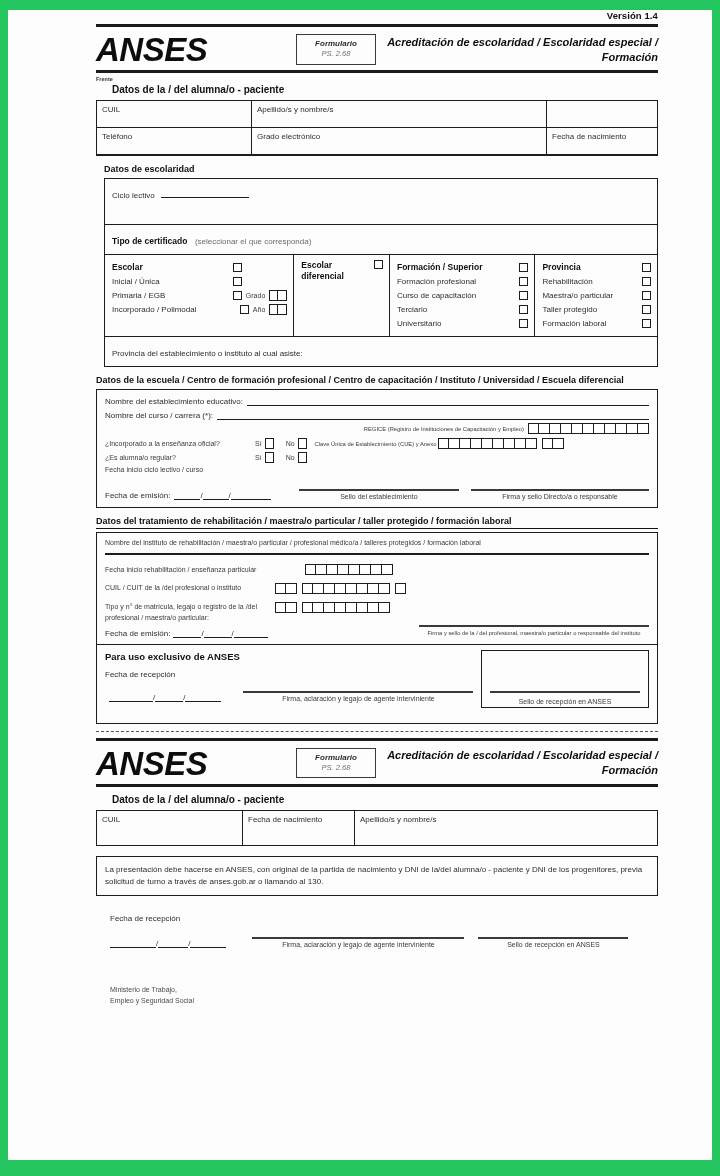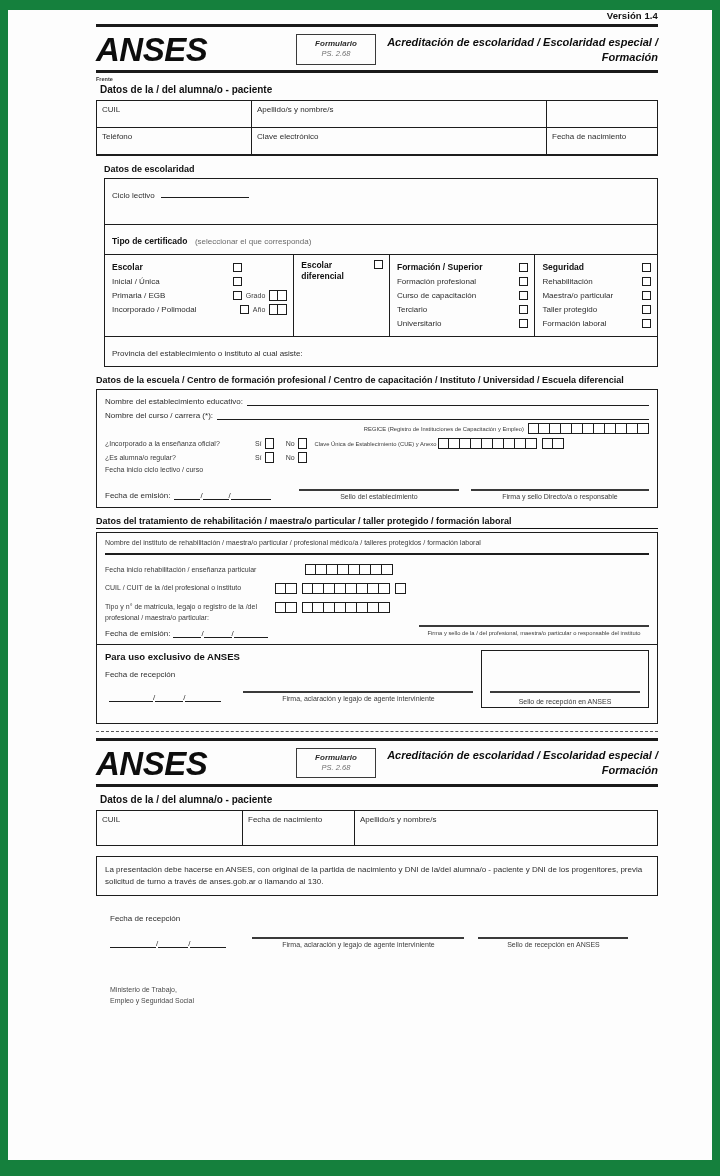--- a/index.html
+++ b/index.html
@@ -1,39 +1,39 @@
 <!DOCTYPE html>
 <html><head>
 <meta charset="utf-8">
 <style>
   html,body{margin:0;padding:0;background:#e8e8e8;}
   body{font-family:"Liberation Sans", sans-serif;}
   .page{
-    position:relative;width:720px;height:1176px;background:#15803d;
+    position:relative;width:720px;height:1176px;background:#22c55e;
     margin:0 auto;overflow:hidden;box-sizing:border-box;
     padding:10px 0 0 0;
   }
   .sheet{
     position:absolute;left:8px;top:10px;width:704px;height:1150px;
     background:#fdfdfd;box-sizing:border-box;
   }
   .inner{position:absolute;left:88px;top:0;width:562px;}
 
   
   .version{text-align:right;font-size:9.5px;font-weight:bold;color:#111;margin-bottom:3px;letter-spacing:.1px;}
   .rule-thick{border-top:3px solid #1a1a1a;}
   .hdr{display:flex;align-items:center;padding:6px 0 4px 0;font-style:italic;}
   .hdr-logo{font-size:33px;font-weight:bold;letter-spacing:-0.5px;color:#0d0d0d;line-height:1;flex:0 0 auto;width:200px;}
   .hdr-form{flex:0 0 auto;border:1.5px solid #3a3a3a;width:74px;text-align:center;padding:4px 2px 5px 2px;line-height:1.25;}
   .hdr-form .f1{font-size:8px;font-weight:bold;color:#2b2b2b;}
   .hdr-form .f2{font-size:7.5px;color:#6e6e6e;}
   .hdr-title{flex:1 1 auto;text-align:right;font-size:11px;font-weight:bold;color:#0d0d0d;line-height:1.35;}
 
   .frente{font-size:5.5px;font-weight:bold;color:#333;margin:3px 0 0 0;}
-  .sec-title{font-size:10px;font-weight:bold;color:#111;margin:1px 0 4px 4px;line-height:1.3;}
+  .sec-title{font-size:10px;font-weight:bold;color:#111;margin:1px 0 4px 16px;line-height:1.3;}
   .sec-title-sm{font-size:9px;font-weight:bold;color:#111;margin:7px 0 3px 0;line-height:1.35;}
   .sec-title-u{border-bottom:1.2px solid #111;padding-bottom:1px;display:block;}
 
   
   .bx{border:1.4px solid #1d1d1d;box-sizing:border-box;}
   .row{display:flex;}
   .cell{border-right:1.4px solid #1d1d1d;padding:4px 5px;font-size:8px;color:#2d2d2d;box-sizing:border-box;}
   .cell:last-child{border-right:none;}
   .brow{border-bottom:1.4px solid #1d1d1d;}
   .h26{height:26px;}
@@ -98,21 +98,21 @@
    <div class="sec-title">Datos de la / del alumna/o - paciente</div>
 
    <div class="bx">
      <div class="row brow h26">
        <div class="cell" style="width:155px">CUIL</div>
        <div class="cell" style="flex:1">Apellido/s y nombre/s</div>
        <div class="cell" style="width:110px"></div>
      </div>
      <div class="row brow h26">
        <div class="cell" style="width:155px">Teléfono</div>
-       <div class="cell" style="flex:1">Clave electrónico</div>
+       <div class="cell" style="flex:1">Grado electrónico</div>
        <div class="cell" style="width:110px">Fecha de nacimiento</div>
      </div>
    </div>
 
    <div class="sec-title-sm" style="margin-left:8px">Datos de escolaridad</div>
 
    <div class="bx" style="margin-left:8px;width:554px">
      <div class="brow" style="padding:5px 7px 22px 7px">
        <span class="lbl">Ciclo lectivo</span>
        <span style="display:inline-block;width:88px;border-bottom:1.8px solid #1d1d1d;margin-left:2px"></span>
@@ -181,21 +181,21 @@
            <span class="cb"></span>
          </div>
          <div class="cbline">
            <span class="t lbl">Universitario</span>
            <span class="cb"></span>
          </div>
        </div>
 
        <div class="cbcol" style="width:122px">
          <div class="cbline">
-           <span class="t lbl-b">Seguridad</span>
+           <span class="t lbl-b">Provincia</span>
            <span class="cb"></span>
          </div>
          <div class="cbline">
            <span class="t lbl">Rehabilitación</span>
            <span class="cb"></span>
          </div>
          <div class="cbline">
            <span class="t lbl">Maestra/o particular</span>
            <span class="cb"></span>
          </div>

